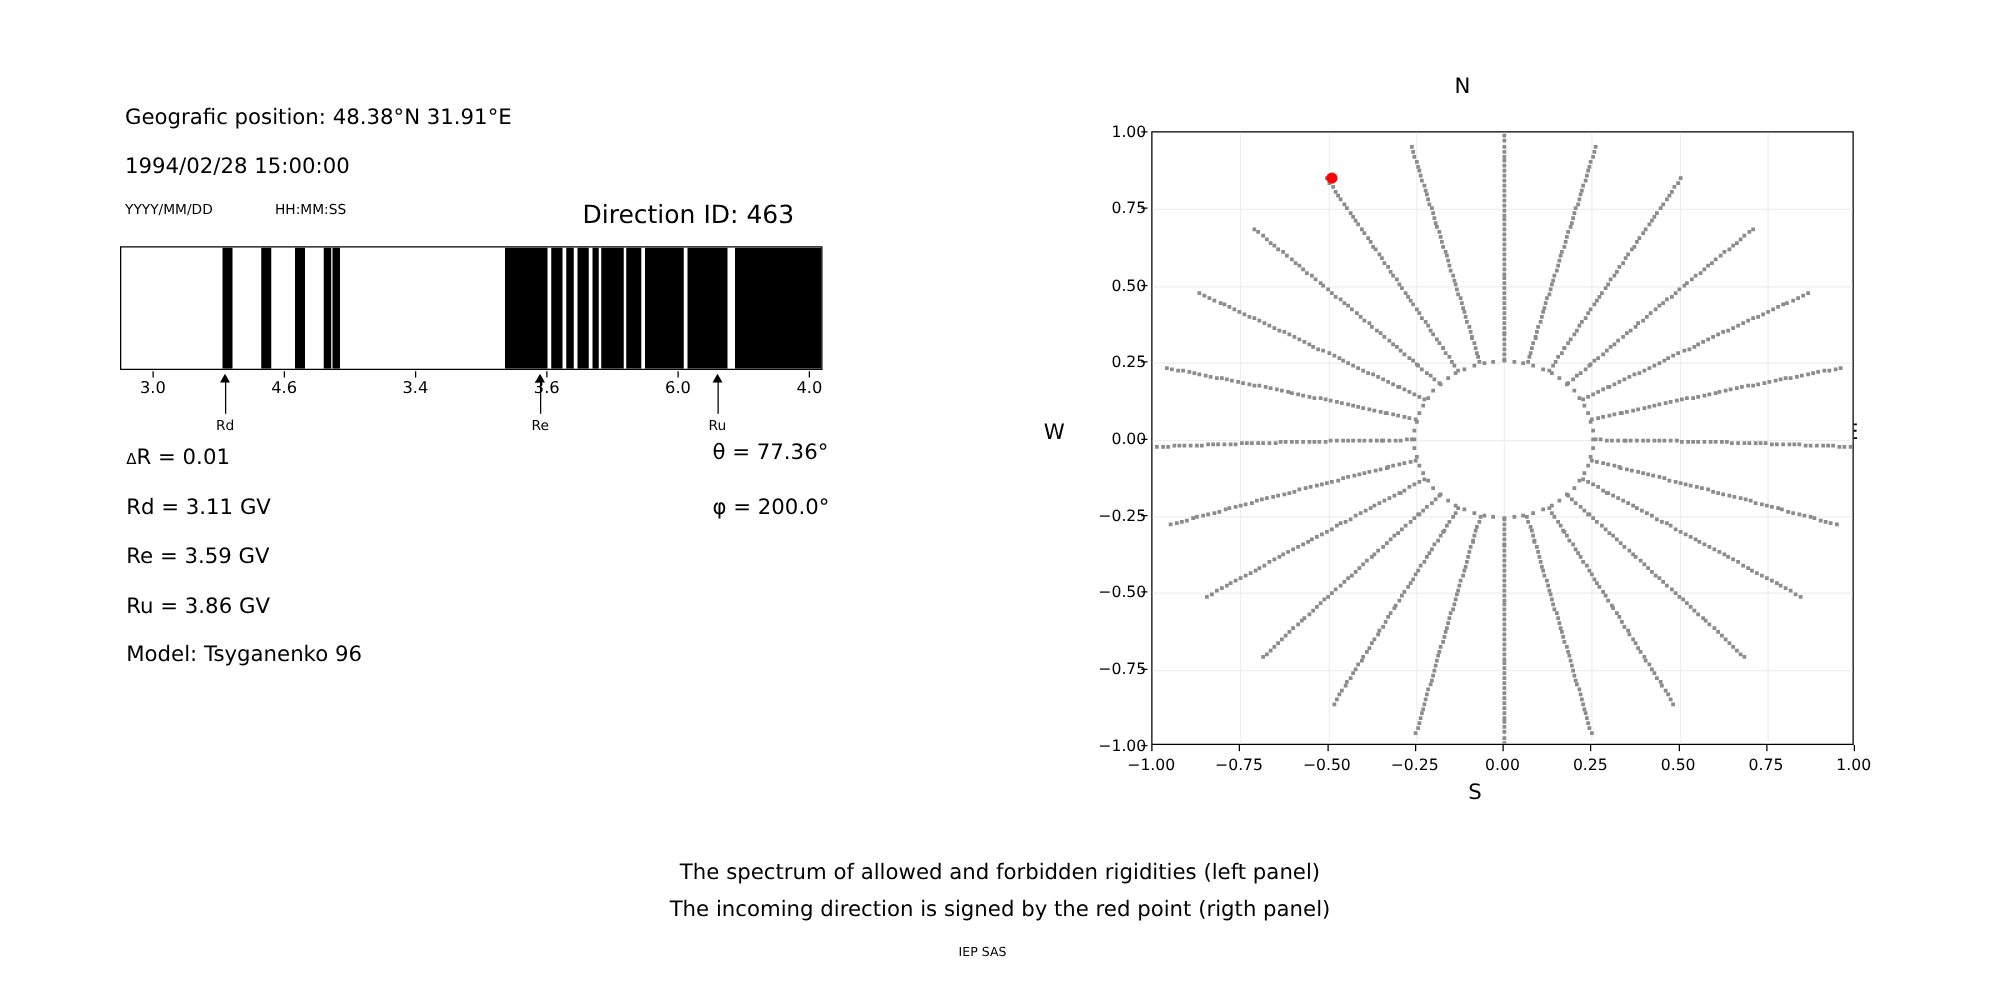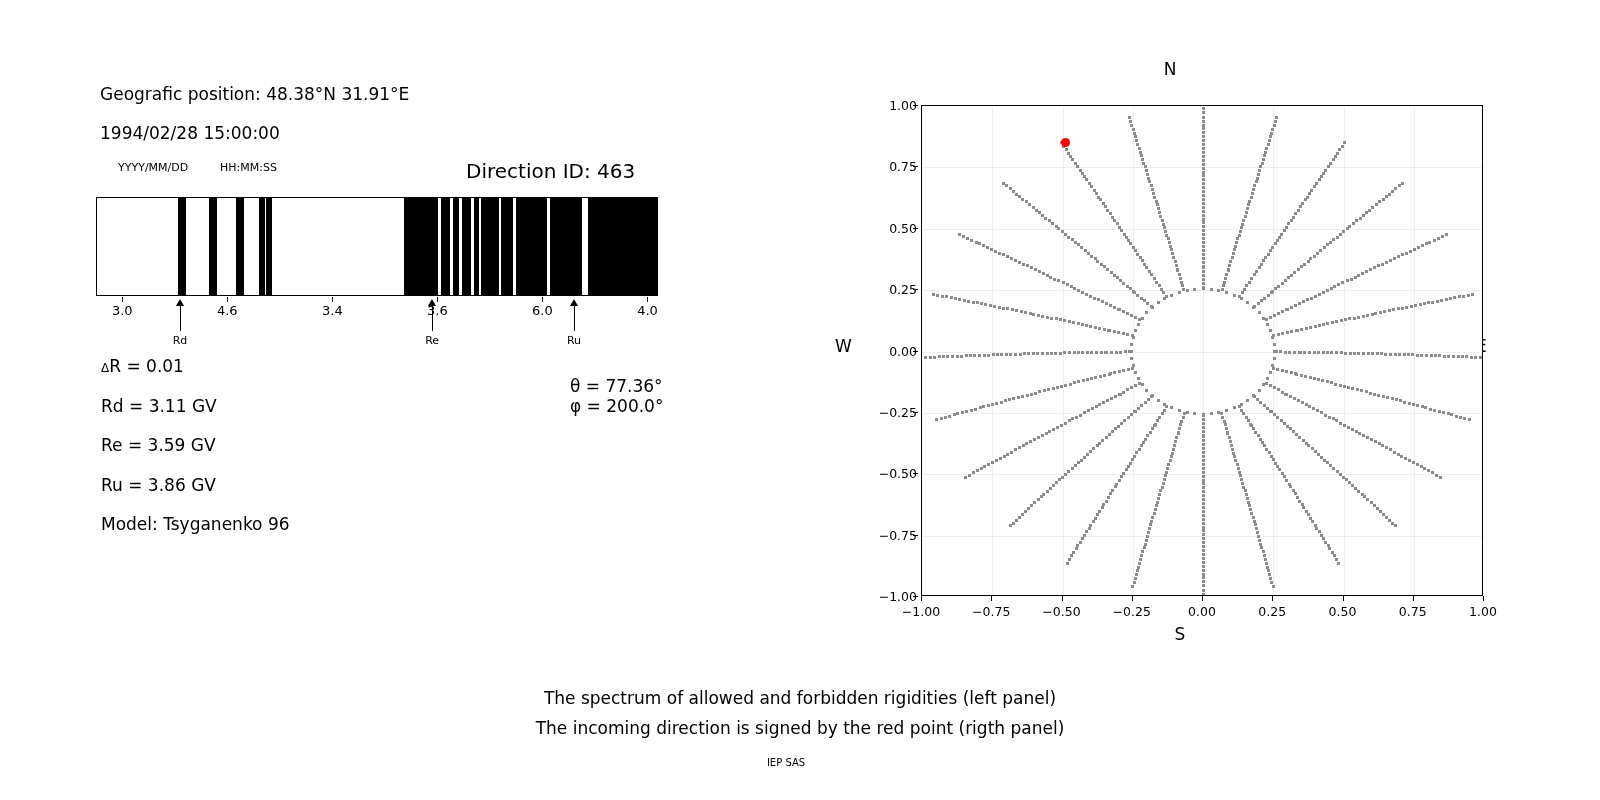--- a/index.html
+++ b/index.html
@@ -22,21 +22,21 @@
     left: 100px; top: 84px;
     font-size: 17px;
     white-space: nowrap;
   }
   #datetime-line {
     left: 100px; top: 123px;
     font-size: 17px;
     white-space: nowrap;
   }
   #date-format-label {
-    left: 118px; top: 161px;
+    left: 100px; top: 161px;
     font-size: 11px;
     white-space: nowrap;
   }
   #time-format-label {
     left: 220px; top: 161px;
     font-size: 11px;
     white-space: nowrap;
   }
   #direction-id {
     left: 466px; top: 159px;
@@ -104,21 +104,21 @@
   .val-right {
     left: 570px;
     font-size: 17px;
     white-space: nowrap;
   }
   #val-dr   { top: 356px; }
   #val-rd   { top: 396px; }
   #val-re   { top: 435px; }
   #val-ru   { top: 475px; }
   #val-model{ top: 514px; }
-  #val-theta{ top: 376px; text-align: center; }
+  #val-theta{ top: 352px; text-align: center; }
   #val-phi  { top: 396px; }
   .small-delta { font-size: 12px; }
 
   
   #polar-panel {
     left: 921px; top: 105px;
     width: 562px; height: 491px;
   }
   #polar-axes {
     position: absolute;

